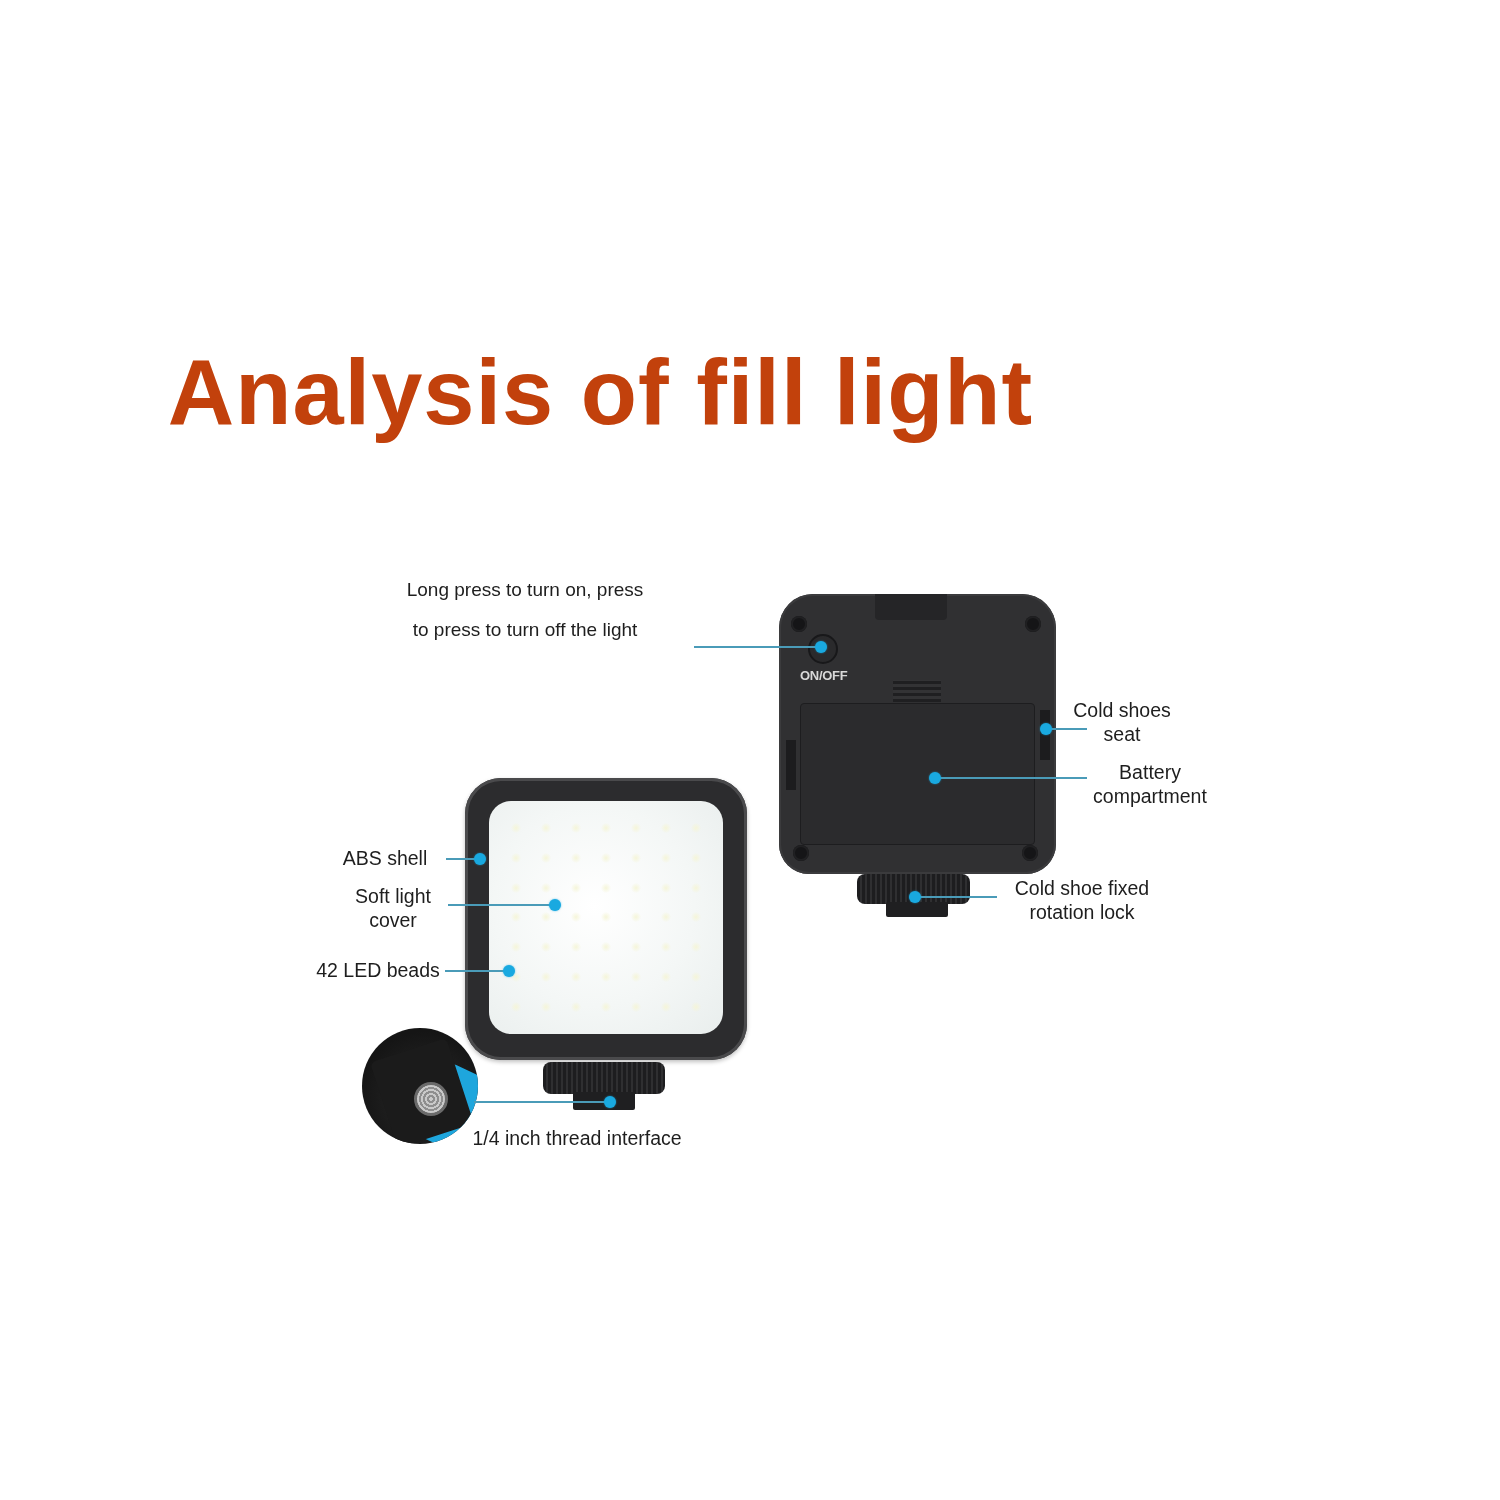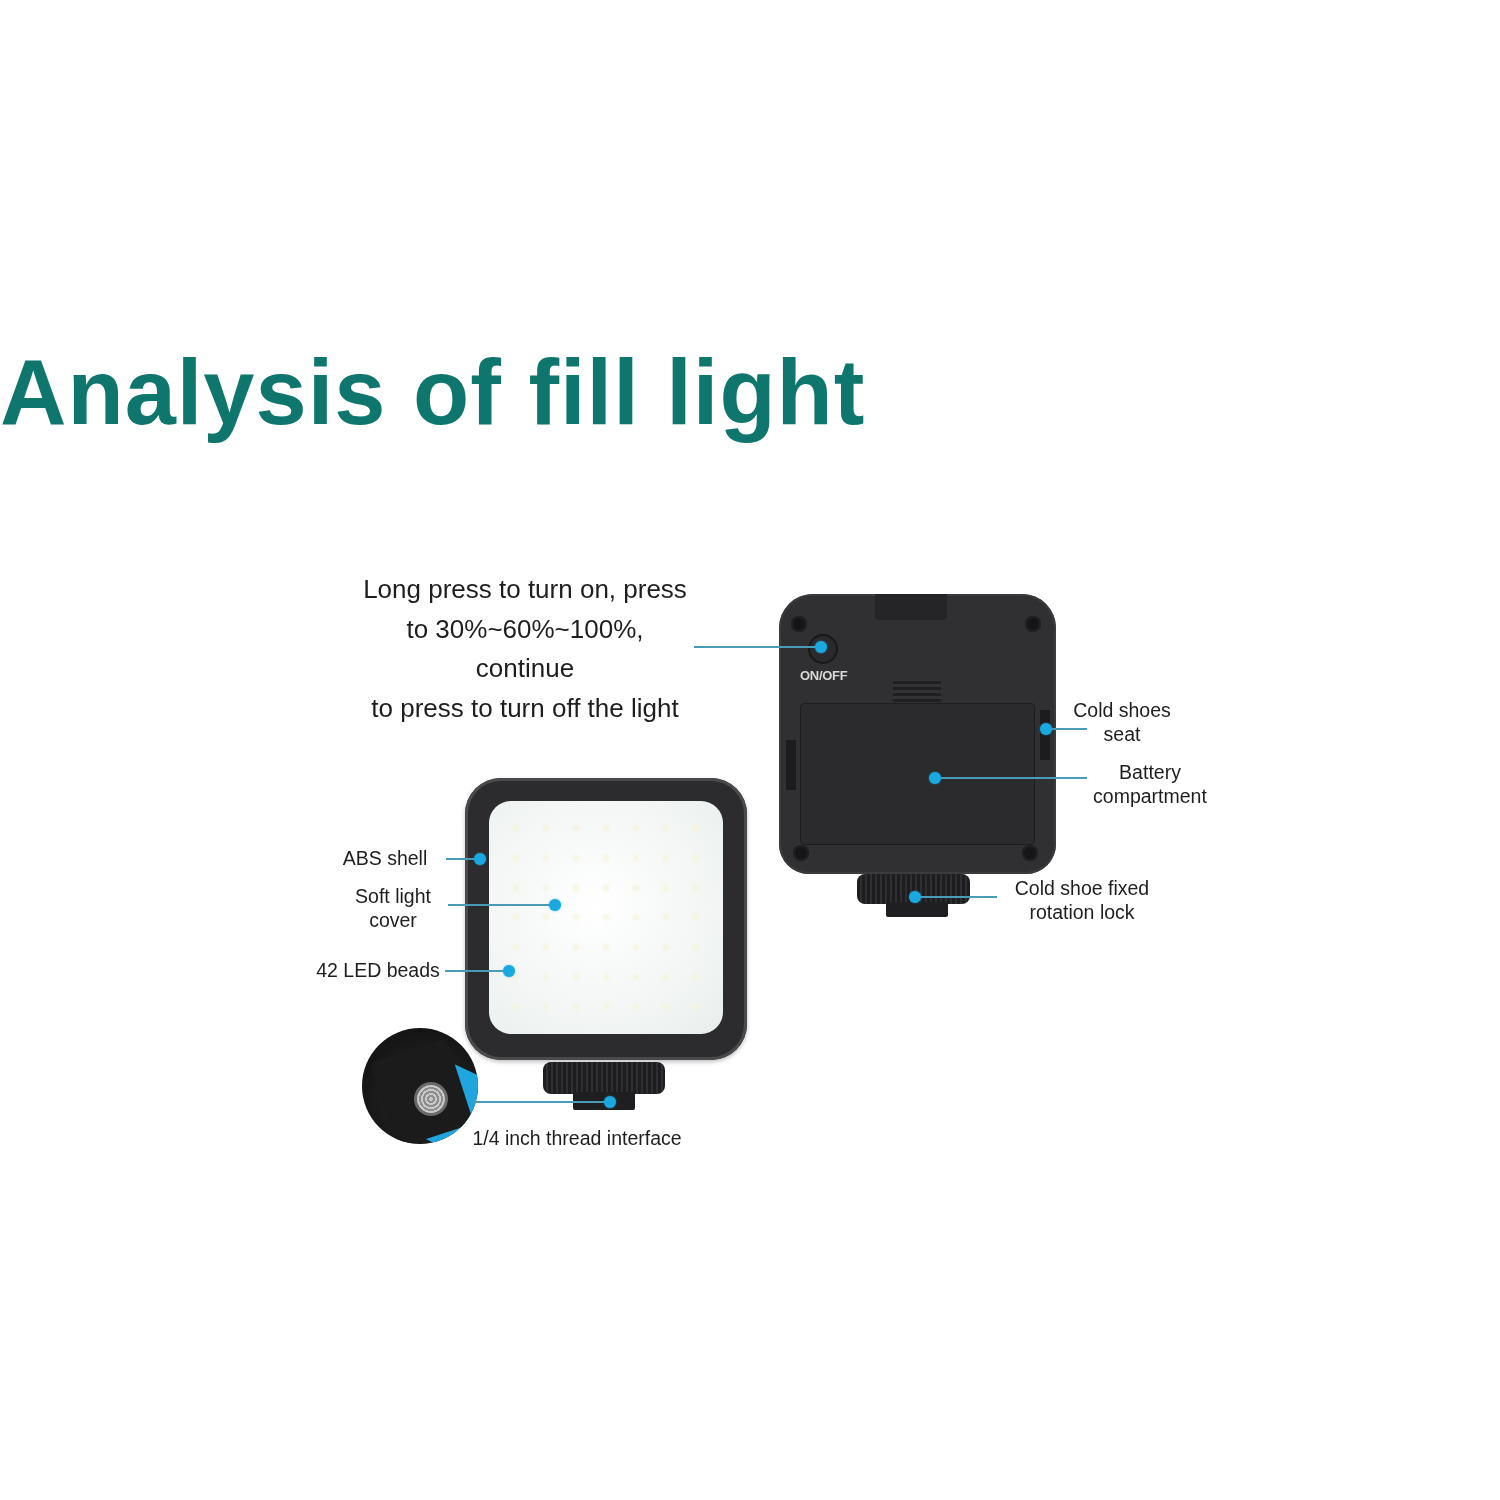--- a/index.html
+++ b/index.html
@@ -1,19 +1,19 @@
 <!DOCTYPE html>
 <html><head>
 <meta charset="utf-8">
 <style>
   html, body { margin:0; padding:0; }
   body { width:1500px; height:1500px; background:#ffffff; position:relative; overflow:hidden; font-family:"Liberation Sans", sans-serif; }
-  .title { position:absolute; left:0; top:340px; width:1201px; text-align:left; font-size:92px; font-weight:bold; color:#0f766e; letter-spacing:1px; }
+  .title { position:absolute; left:0; top:340px; width:1201px; text-align:center; font-size:92px; font-weight:bold; color:#c2410c; letter-spacing:1px; }
   .txt { position:absolute; color:#1e1e1e; font-size:19.5px; line-height:24px; text-align:center; white-space:nowrap; }
-  .desc { position:absolute; left:355px; top:570px; width:340px; text-align:center; font-size:26px; line-height:39.5px; color:#1e1e1e; }
+  .desc { position:absolute; left:355px; top:570px; width:340px; text-align:center; font-size:19px; line-height:39.5px; color:#1e1e1e; }
   .line { position:absolute; height:1.5px; background:#4a9bb8; }
   .dot { position:absolute; width:12px; height:12px; border-radius:50%; background:#19a9e0; box-shadow:0 0 2px rgba(25,169,224,0.7); transform:translate(-6px,-6px); }
 
   
   .front { position:absolute; left:465px; top:778px; width:282px; height:282px; border-radius:36px; background:#2c2c2e; box-shadow: inset 0 0 0 3px #4a4a4c, 0 2px 4px rgba(0,0,0,0.25); }
   .panel { position:absolute; left:24px; top:23px; width:234px; height:233px; border-radius:22px; background:radial-gradient(ellipse at 45% 45%, #ffffff 0%, #f4f7f6 55%, #e9eeed 100%); display:grid; grid-template-columns:repeat(7,1fr); grid-template-rows:repeat(7,1fr); padding:12px; box-sizing:border-box; }
   .bead { width:10px; height:10px; border-radius:50%; background:radial-gradient(circle, rgba(245,245,215,0.95) 0%, rgba(245,245,215,0) 75%); justify-self:center; align-self:center; }
   .front-knob { position:absolute; left:543px; top:1062px; width:122px; height:32px; border-radius:8px; background:repeating-linear-gradient(90deg,#1d1d1f 0 3px,#2f2f31 3px 5px); }
   .front-foot { position:absolute; left:573px; top:1092px; width:62px; height:18px; background:#1f1f21; border-radius:2px; }
 
@@ -35,21 +35,20 @@
   .back-knob { position:absolute; left:857px; top:874px; width:113px; height:30px; border-radius:8px; background:repeating-linear-gradient(90deg,#1d1d1f 0 3px,#2f2f31 3px 5px); }
   .back-foot { position:absolute; left:886px; top:902px; width:62px; height:15px; background:#1f1f21; border-radius:2px; }
 </style>
 </head>
 <body>
 
 <div class="title">Analysis of fill light</div>
 
 <div class="desc">
   <div>Long press to turn on, press</div>
-  <div>to 30%~60%~100%, continue</div>
   <div>to press to turn off the light</div>
 </div>
 
 <div>
   <div class="back"></div>
   <div class="back-top-clip"></div>
   <div class="screw" style="left:791px;top:616px;"></div>
   <div class="screw" style="left:1025px;top:616px;"></div>
   <div class="screw" style="left:793px;top:845px;"></div>
   <div class="screw" style="left:1022px;top:845px;"></div>

